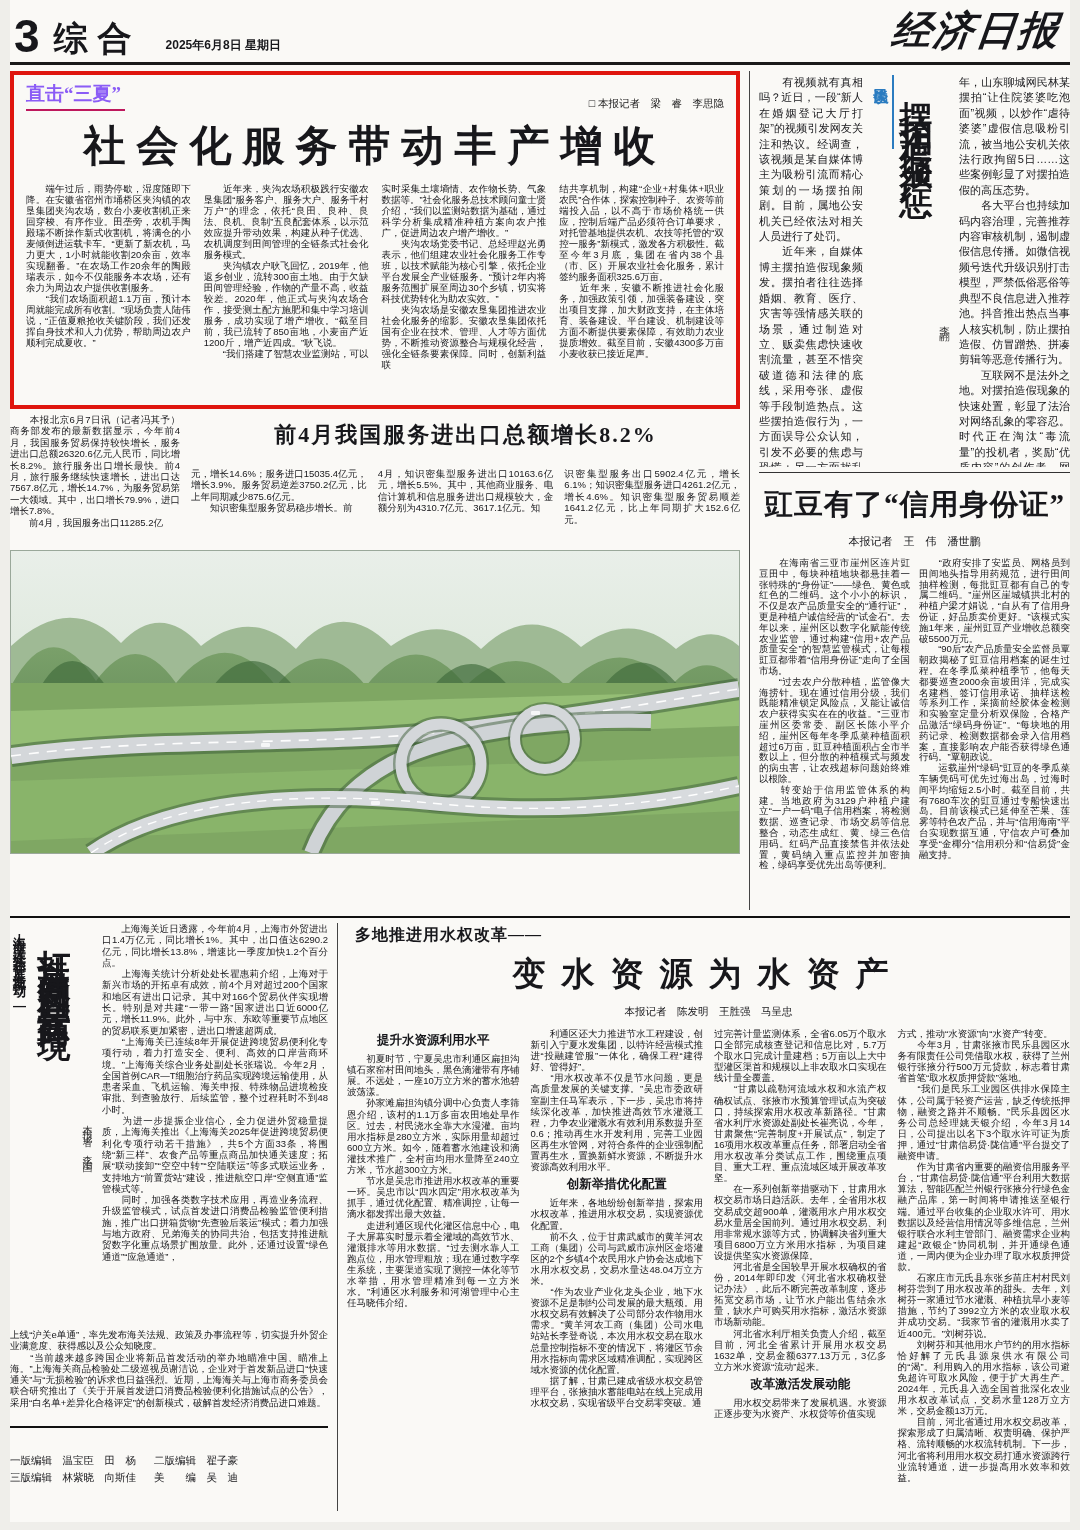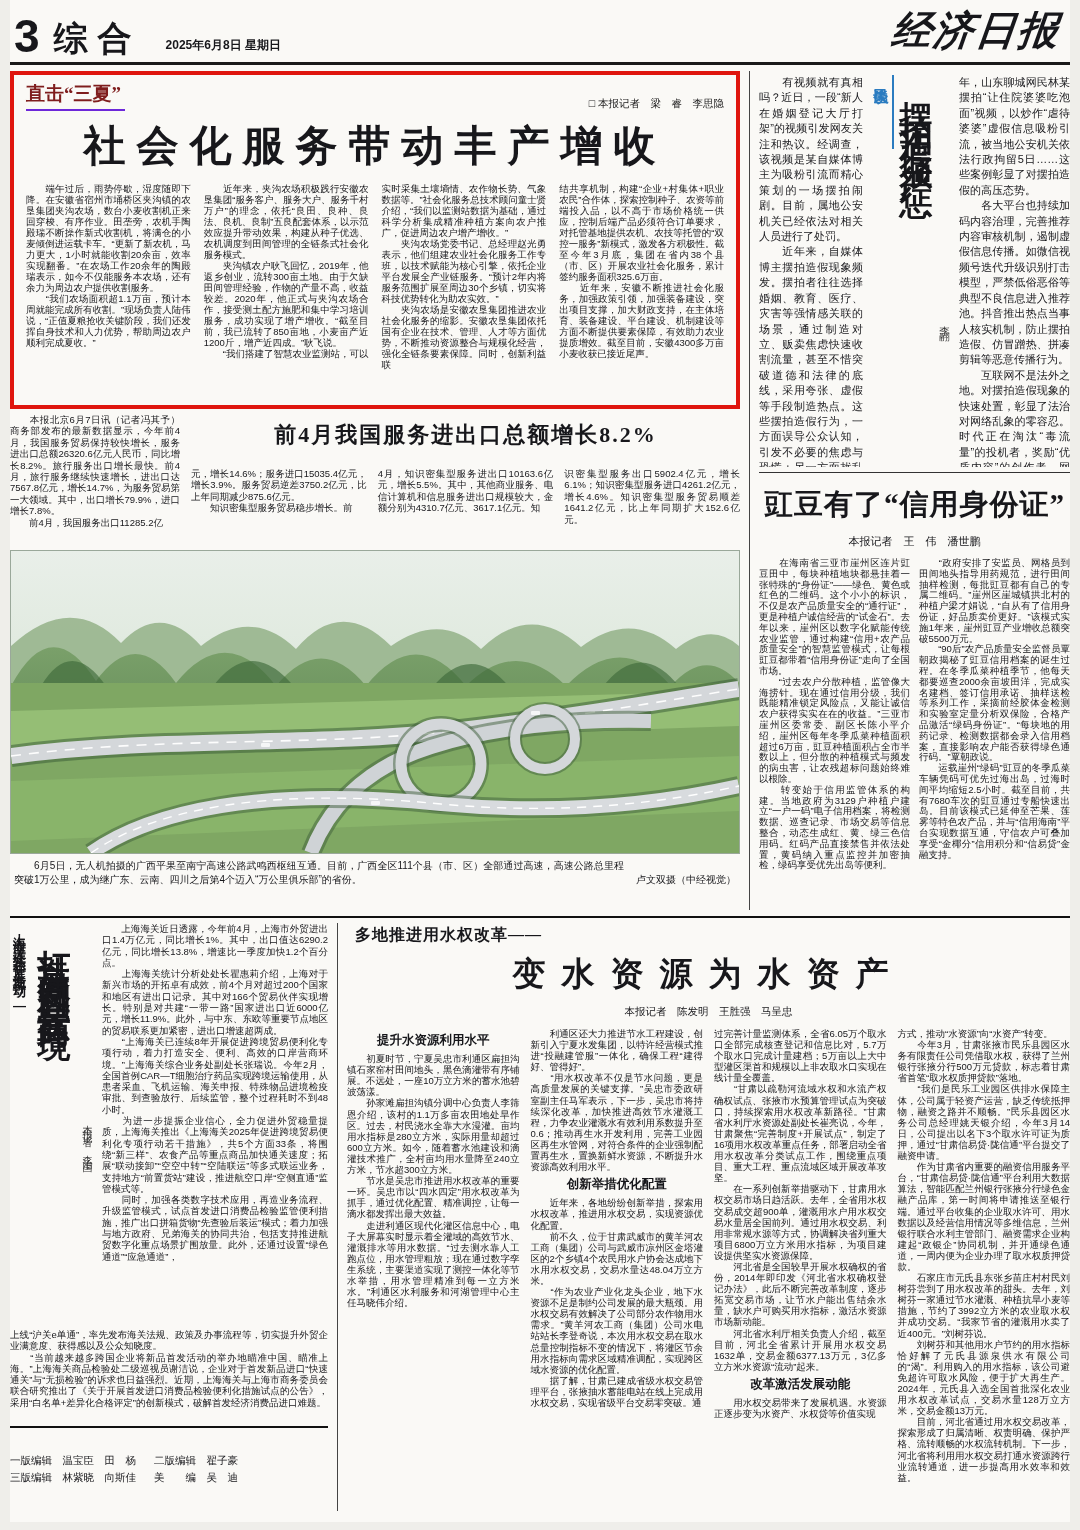--- a/index.html
+++ b/index.html
@@ -17,21 +17,21 @@
   
   .vdiv{width:1px;background:#444;align-self:stretch;}
   .hdiv{border-top:1px solid #333;margin:5px 0;}
   .hdiv-strong{border-top:2px solid #111;margin:6px 0 5px 0;}
   .main-top{display:flex;gap:9px;}
   .col-left{width:730px;flex:none;}
   .col-right{flex:1;min-width:0;}
   
   .lead-box{border:4px solid #df150e;height:338px;padding:6px 12px 8px 12px;box-sizing:border-box;margin-bottom:5px;}
   .kicker-row{display:flex;justify-content:space-between;align-items:flex-end;}
-  .lead-kicker{font-size:19px;font-weight:900;color:#7f1d1d;border-bottom:2px solid #6d28d9;padding:0 4px 2px 0;font-family:"Liberation Serif",serif;}
+  .lead-kicker{font-size:19px;font-weight:900;color:#8b5cf6;border-bottom:2px solid #be185d;padding:0 4px 2px 0;font-family:"Liberation Serif",serif;}
   .lead-byline{font-size:10.5px;color:#222;}
   .lead-headline{text-align:center;font-size:42px;font-weight:900;letter-spacing:11px;margin:12px 0 14px 0;line-height:46px;}
   .lead-cols{display:flex;gap:13px;height:206px;overflow:hidden;}
   .lead-cols .c{flex:1;font-size:9.5px;line-height:11px;}
   
   .trade{display:flex;gap:11px;height:132px;overflow:hidden;margin-bottom:4px;}
   .trade-intro{width:170px;flex:none;font-size:9.5px;line-height:11.4px;}
   .trade-right{flex:1;min-width:0;}
   .trade-headline{font-family:"Liberation Serif","DejaVu Serif",serif;font-size:22px;font-weight:900;text-align:center;letter-spacing:2px;margin:6px 0 18px 0;}
   .trade-cols{display:flex;gap:11px;height:84px;overflow:hidden;}
@@ -159,24 +159,20 @@
           <path d="M80,302 C140,260 250,235 430,253 C560,265 660,250 728,235" fill="none" stroke="#3d5e39" stroke-width="20" opacity="0.5"></path>
           <path d="M80,302 C140,260 250,235 430,253 C560,265 660,250 728,235" fill="none" stroke="#d8dbde" stroke-width="14"></path>
           <path d="M80,302 C140,260 250,235 430,253 C560,265 660,250 728,235" fill="none" stroke="#ffffff" stroke-width="1.4" stroke-dasharray="9 7"></path>
           <g fill="#f5f6f7">
               <rect x="250" y="192" width="9" height="4" rx="1"></rect>
               <rect x="520" y="160" width="9" height="4" rx="1"></rect>
               <rect x="360" y="250" width="9" height="4" rx="1"></rect>
             </g>
         </svg>
       </div>
-      <div class="caption">
-        <div class="cap txt">　　6月5日，无人机拍摄的广西平果至南宁高速公路武鸣西枢纽互通。目前，广西全区111个县（市、区）全部通过高速，高速公路总里程突破1万公里，成为继广东、云南、四川之后第4个迈入“万公里俱乐部”的省份。</div>
-        <div class="credit">卢文双摄（中经视觉）</div>
-      </div>
     </div>
 
     <div class="vdiv"></div>
 
     <div class="col-right">
 
       <div class="minsheng">
         <div class="ms-col ms-left txt">　　有视频就有真相吗？近日，一段“新人在婚姻登记大厅打架”的视频引发网友关注和热议。经调查，该视频是某自媒体博主为吸粉引流而精心策划的一场摆拍闹剧。目前，属地公安机关已经依法对相关人员进行了处罚。
 　　近年来，自媒体博主摆拍造假现象频发。摆拍者往往选择婚姻、教育、医疗、灾害等强情感关联的场景，通过制造对立、贩卖焦虑快速收割流量，甚至不惜突破道德和法律的底线，采用夸张、虚假等手段制造热点。这些摆拍造假行为，一方面误导公众认知，引发不必要的焦虑与恐慌；另一方面扰乱社会公共秩序，占用大量公共资源。
 　　《互联网信息服务管理办法》明确规定不得制作、复制、发布扰乱社会秩序的信息，相关部门也开展了严厉打击。比如，2024年，千万粉丝博主“猫一杯”因“在巴黎拾到小学生秦朗作业本”视频虚假摆拍，被全网封禁；2023</div>

